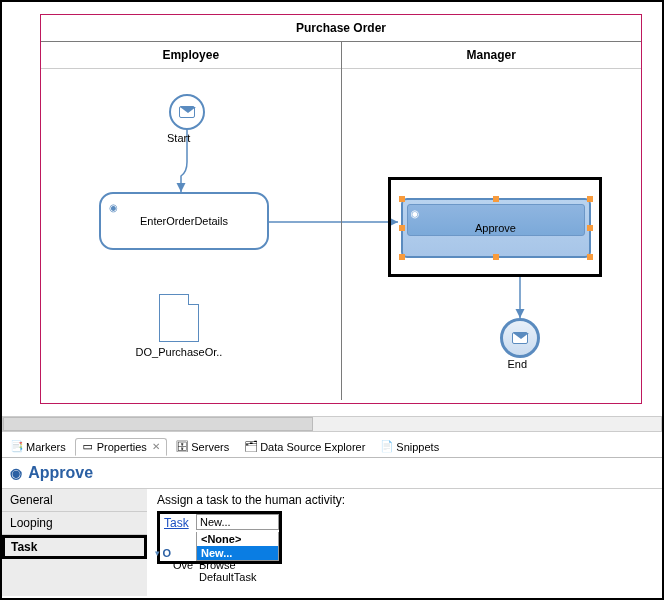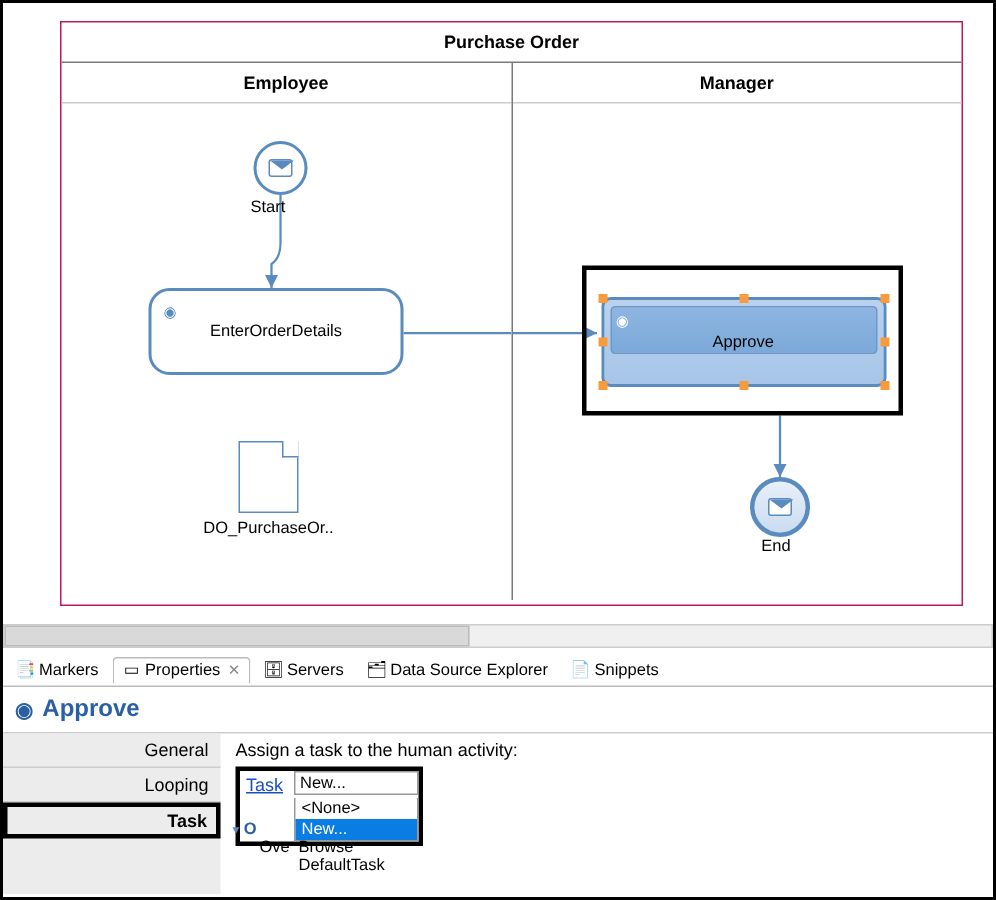--- a/index.html
+++ b/index.html
@@ -49,31 +49,31 @@
 .tabs { position:absolute; top:434px; left:0; right:0; height:22px; display:flex; align-items:center; gap:2px; padding-left:2px; border-bottom:1px solid #bbb; background:#fff; }
 .tab { display:flex; align-items:center; gap:3px; padding:2px 6px; font-size:11px; border:1px solid transparent; cursor:default; }
 .tab.active { border:1px solid #bbb; border-bottom:1px solid #fff; background:#fff; border-radius:3px 3px 0 0; }
 .tab-ico { width:12px; height:12px; display:inline-flex; align-items:center; justify-content:center; }
 .close-x { color:#888; font-size:10px; margin-left:2px; }
 
 .props { position:absolute; top:456px; left:0; right:0; bottom:2px; display:flex; flex-direction:column; }
 .props-header { padding:6px 8px; color:#2a5fa3; font-weight:bold; font-size:16px; display:flex; align-items:center; gap:6px; }
 .person-blue { color:#2a5fa3; font-size:14px; }
 .props-body { flex:1; display:flex; border-top:1px solid #ccc; }
-.sidebar { width:145px; background:#ececec; display:flex; flex-direction:column;text-align:right; }
+.sidebar { width:145px; background:#ececec; display:flex; flex-direction:column; }
 .sidebar-item { padding:4px 8px; font-size:12px; border-bottom:1px solid #ccc; cursor:default; }
 .sidebar-item.selected { border:3px solid #000; font-weight:bold; background:#ececec; padding:2px 6px; }
 .content { flex:1; padding:4px 10px; position:relative; }
 .content-label { font-size:12px; margin-bottom:6px; }
 .task-link { color:#1a4fc2; text-decoration:underline; font-size:12px; }
 .dropdown-box { position:absolute; top:22px; left:10px; width:125px; border:3px solid #000; background:#fff; }
 .dd-row { display:flex; }
 .dd-label-cell { width:36px; padding:2px 4px; }
 .dd-input { flex:1; border:1px solid #999; padding:0 3px; font-size:11px; height:16px; display:flex; align-items:center; justify-content:space-between; }
-.dd-list { border:1px solid #999; border-top:none; font-size:11px; }
+.dd-list { border:1px solid #999; border-top:none; font-size:11px;font-weight:bold; }
 .dd-item { padding:1px 4px; }
 .dd-item.hl { background:#0a7de3; color:#fff; }
 .overview-row { position:absolute; top:62px; left:42px; font-size:11px; display:flex; align-items:center; gap:3px; }
 .twisty { color:#5a8bbf; font-size:9px; }
 .overview-row2 { position:absolute; top:76px; left:52px; font-size:11px; }
 
 .ruler-edge { position:absolute; top:0; left:0; width:36px; bottom:170px; background:repeating-linear-gradient(to bottom, #dceaf7, #dceaf7 2px, #fff 2px, #fff 18px); opacity:.35; }
 .ruler-edge-r { position:absolute; top:0; right:0; width:20px; bottom:170px; background:repeating-linear-gradient(to bottom, #dceaf7, #dceaf7 2px, #fff 2px, #fff 18px); opacity:.35; }
 </style>
 </head>

